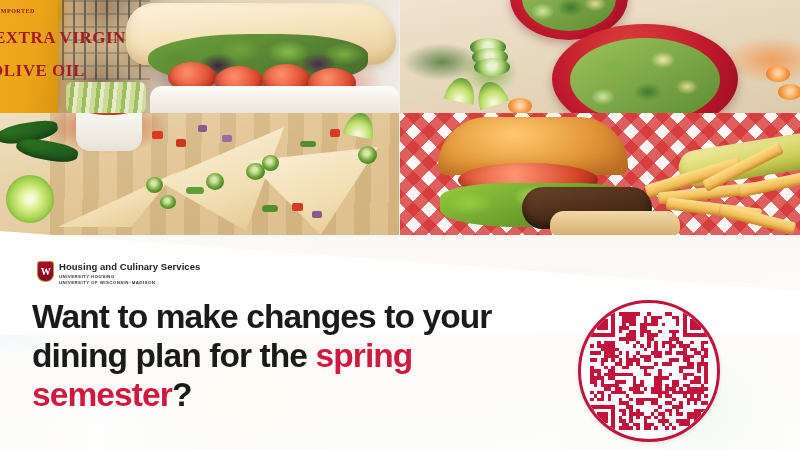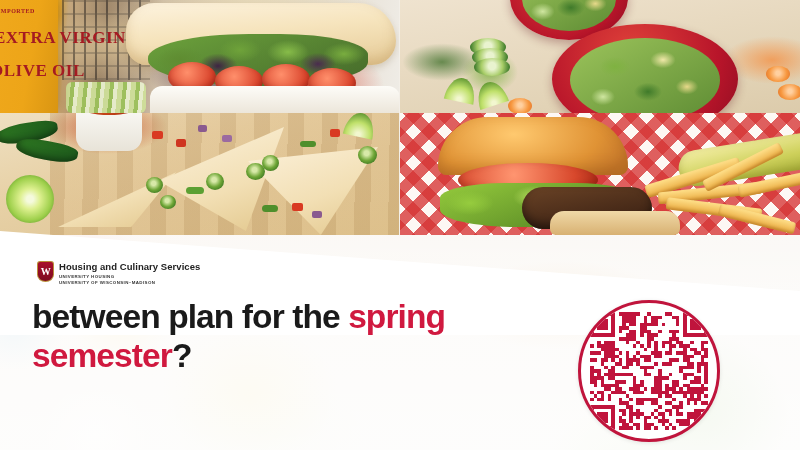--- a/index.html
+++ b/index.html
@@ -369,21 +369,22 @@
         <span>W</span>
       </div>
       <div class="logo-txt">
         <div class="logo-main">Housing and Culinary Services</div>
         <div class="logo-sub1">UNIVERSITY HOUSING</div>
         <div class="logo-sub2">UNIVERSITY OF WISCONSIN–MADISON</div>
       </div>
     </div>
 
     <div class="headline">
-      <div><span>between plan for the </span><span class="hl-accent">spring semester</span><span>?</span></div>
+      <div>Want to make changes to your</div>
+      <div><span>dining plan for the </span><span class="hl-accent">spring semester</span><span>?</span></div>
     </div>
 
 
     <div class="qr-wrap">
       <div class="qr-grid" id="qr-grid">
           <i></i>
           <i></i>
           <i></i>
           <i></i>
           <i></i>

